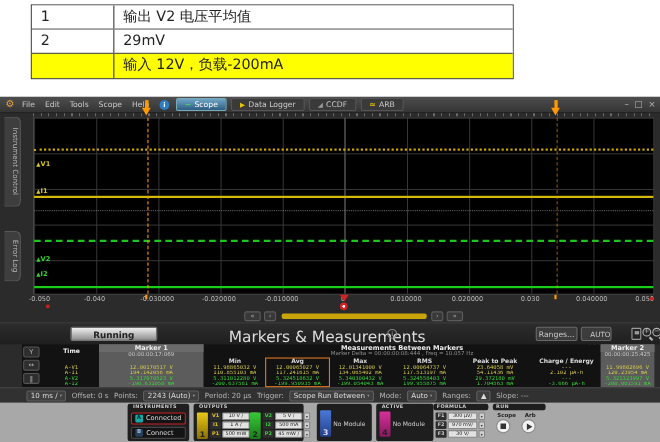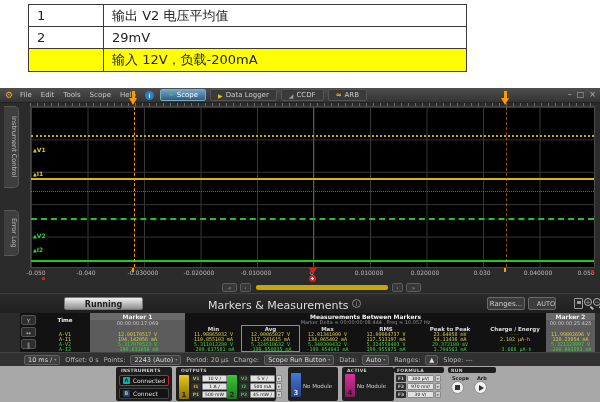--- a/index.html
+++ b/index.html
@@ -72,21 +72,21 @@
 
   .panbtn { position: absolute; top: 195px; height: 9px; background: #383838; border: 1px solid #5c5c5c;
             border-radius: 2px; color: #aaa; font-size: 6px; line-height: 7px; text-align: center; }
   .panbar { position: absolute; top: 197px; left: 256px; width: 132px; height: 5px; background: #c9a50a; border-radius: 2px; }
 
   .statusbar { position: absolute; left: 0; top: 205px; width: 600px; height: 20px;
                background: linear-gradient(#2c2c2c, #1f1f1f); border-top: 1px solid #3c3c3c; }
   .runbtn { position: absolute; left: 44px; top: 3px; width: 79px; height: 13px; border-radius: 2px;
             background: linear-gradient(#f0f0f0, #8f8f8f); color: #222; font-size: 8px; font-weight: 600;
             text-align: center; line-height: 13px; border: 1px solid #777; margin-left: 20px; }
-  .mmlabel { position: absolute; left: 208px; top: 5px; font-size: 11px; color: #ddd; }
+  .mmlabel { position: absolute; left: 208px; top: 5px; font-size: 14px; color: #ddd; }
   .mmcirc { position: absolute; left: 352px; top: 5px; width: 9px; height: 9px; border-radius: 50%;
             border: 1px solid #888; color: #aaa; font-size: 6px; text-align: center; line-height: 8px; }
   .sbtn { position: absolute; top: 3px; height: 13px; background: #3c3c3c; border: 1px solid #696969;
           border-radius: 2px; color: #ccc; text-align: center; }
   .iconbox { position: absolute; top: 4px; width: 9px; height: 11px; border: 1px solid #9a9a9a; border-radius: 1px; }
   .iconbox::after { content: ""; position: absolute; left: 2px; top: 2px; width: 4px; height: 3px; background: #9a9a9a; }
   .zoomico { position: absolute; top: 4px; width: 8px; height: 8px; border: 1px solid #b5b5b5; border-radius: 50%;
              color: #b5b5b5; font-size: 6px; line-height: 6px; text-align: center; }
   .zoomico::after { content: ""; position: absolute; right: -3px; bottom: -3px; width: 4px; height: 1.5px;
                     background: #b5b5b5; transform: rotate(45deg); }
@@ -339,26 +339,26 @@
         <span>10 ms /</span>
         <span class="caret">▾</span>
       </span>
       <span>Offset: 0 s</span>
       <span>Points:</span>
       <span class="acqbox">
         <span>2243 (Auto)</span>
         <span class="caret">▾</span>
       </span>
       <span>Period: 20 µs</span>
-      <span>Charge:</span>
+      <span>Trigger:</span>
       <span class="acqbox">
-        <span>Scope Run Button</span>
+        <span>Scope Run Between</span>
         <span class="caret">▾</span>
       </span>
-      <span>Data:</span>
+      <span>Mode:</span>
       <span class="acqbox">
         <span>Auto</span>
         <span class="caret">▾</span>
       </span>
       <span>Ranges:</span>
       <span class="acqbox" style="color:#ddd;">▲</span>
       <span>Slope: ---</span>
     </div>
 
     <div class="bottompanel">

